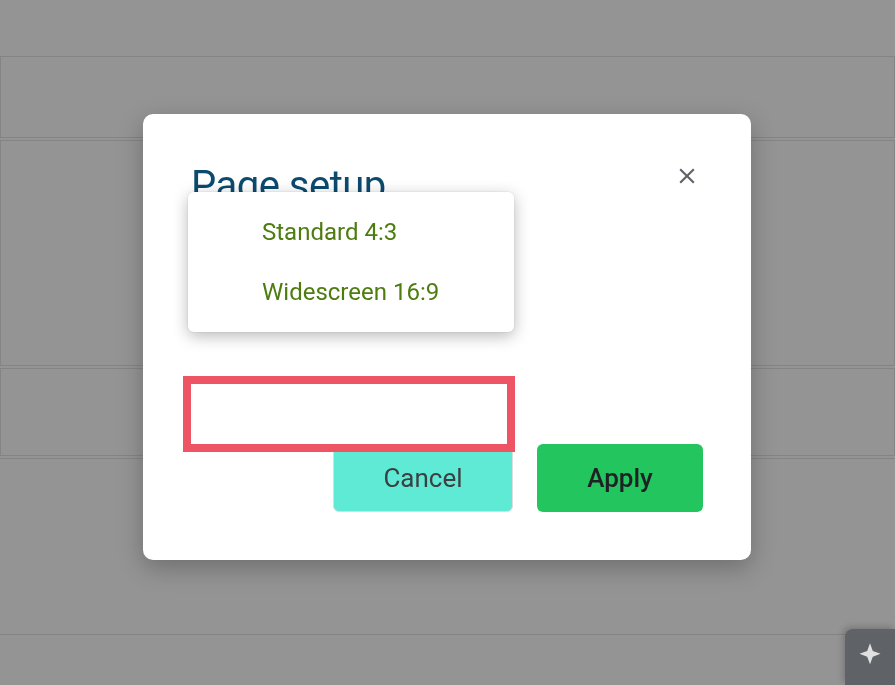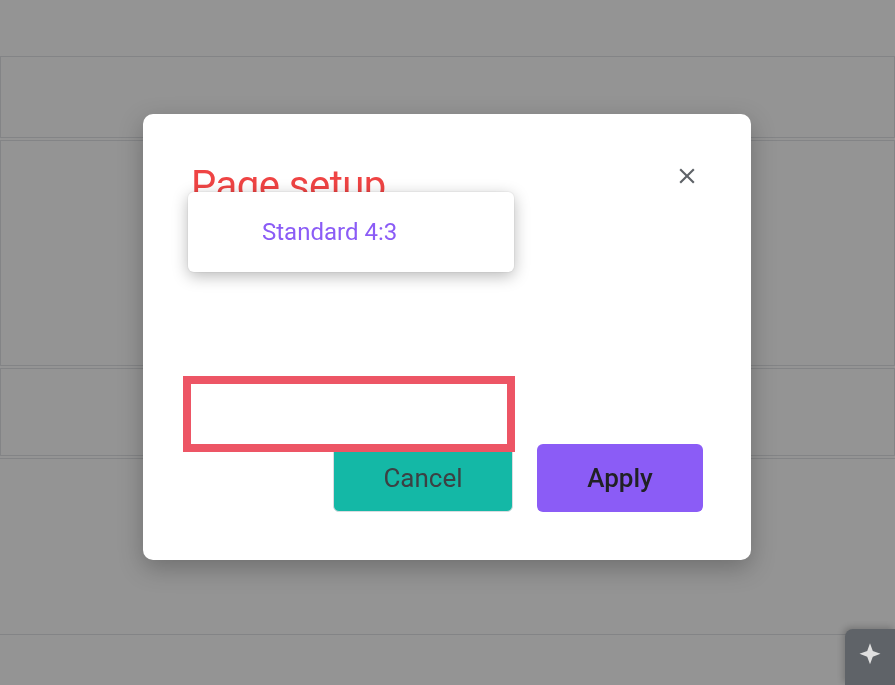--- a/index.html
+++ b/index.html
@@ -35,21 +35,21 @@
       top: 114px;
       width: 608px;
       height: 446px;
       background: #fff;
       border-radius: 10px;
       box-shadow: 0 8px 24px rgba(0,0,0,0.25);
       padding: 48px;
     }
     .dialog-title {
       font-size: 40px;
-      color: #ef4444;
+      color: #0c4a6e;
       font-weight: 400;
       letter-spacing: -0.5px;
     }
     .close-btn {
       position: absolute;
       right: 48px;
       top: 48px;
       width: 32px;
       height: 32px;
       display: flex;
@@ -69,21 +69,21 @@
       box-shadow: 0 4px 16px rgba(0,0,0,0.28), 0 0 0 1px rgba(0,0,0,0.03);
       padding: 10px 0;
       z-index: 10;
     }
     .dropdown-item {
       height: 60px;
       display: flex;
       align-items: center;
       padding-left: 74px;
       font-size: 24px;
-      color: #8b5cf6;
+      color: #4d7c0f;
       cursor: pointer;
     }
     .dropdown-item.selected {
       background: #f1f3f4;
     }
     .highlight {
       position: absolute;
       border: 8px solid #ed5565;
       pointer-events: none;
       z-index: 20;
@@ -108,27 +108,27 @@
       display: flex;
       align-items: center;
       justify-content: center;
       font-size: 26px;
       border-radius: 6px;
       cursor: pointer;
       border: 1px solid transparent;
       font-family: inherit;
     }
     .btn-cancel {
-      background: #14b8a6;
+      background: #5eead4;
       border-color: #dadce0;
       color: #3c4043;
       min-width: 180px;
     }
     .btn-apply {
-      background: #8b5cf6;
+      background: #22c55e;
       color: #202124;
       min-width: 166px;
       font-weight: 500;
     }
     .fab {
       position: absolute;
       right: 0;
       bottom: 0;
       width: 50px;
       height: 56px;
@@ -174,15 +174,16 @@
   </div>
 
   <div class="dialog-actions">
     <button class="btn btn-cancel">Cancel</button>
     <button class="btn btn-apply">Apply</button>
   </div>
 </div>
 
 <div class="dropdown-menu">
   <div class="dropdown-item">Standard 4:3</div>
+  <div class="dropdown-item">Widescreen 16:9</div>
 </div>
 
 <div class="highlight highlight-custom"></div>
 
 </body></html>

